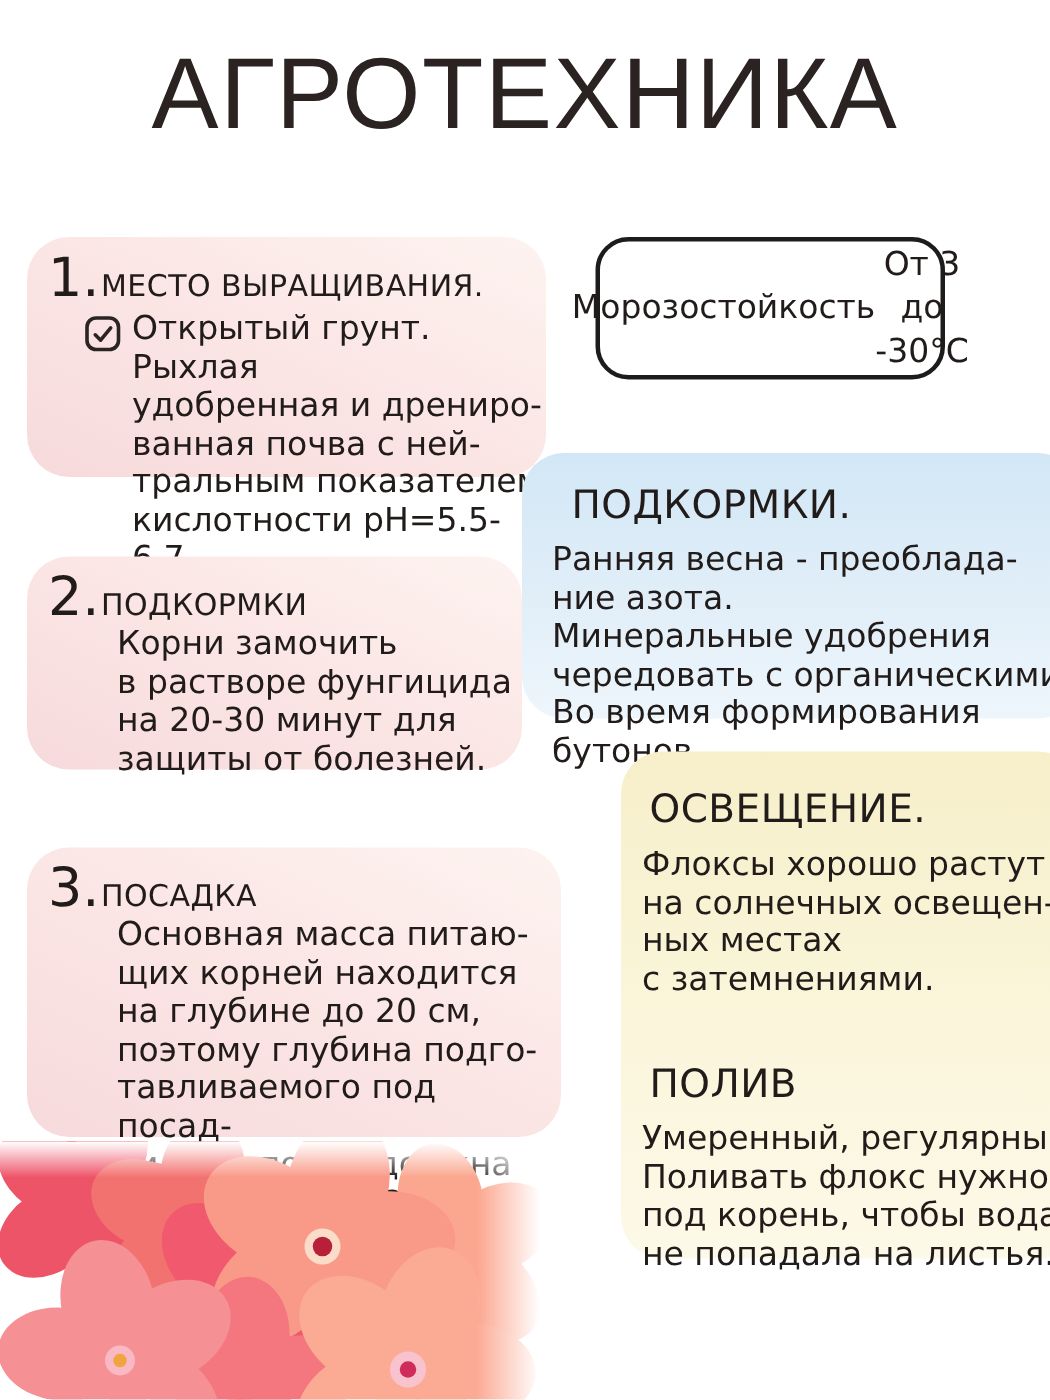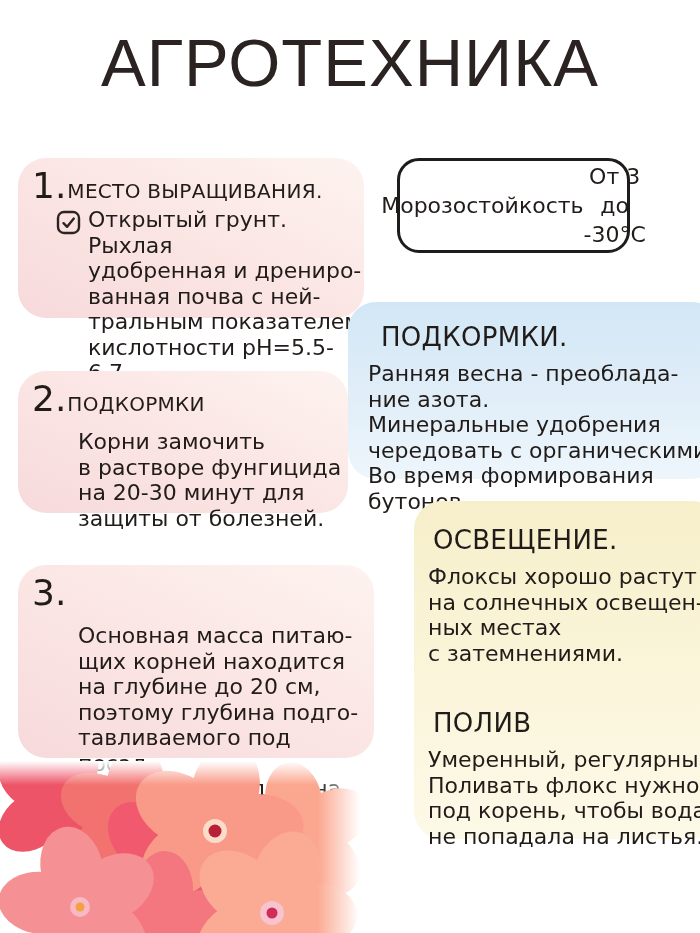--- a/index.html
+++ b/index.html
@@ -23,21 +23,21 @@
   #card-plant{left:18px;top:565px;width:356px;height:193px;}
   #card-feed {left:348px;top:302px;width:372px;height:177px;}
   #card-lightwater{left:414px;top:501px;width:306px;height:338px;}
 
   .sec-head{display:flex;align-items:baseline;padding:10px 0 0 14px;}
   .sec-num{font-size:36px;font-weight:400;line-height:1;letter-spacing:0;}
   .sec-title{font-size:20px;font-weight:400;letter-spacing:.3px;margin-left:1px;}
   .sec-body{white-space:pre-line;font-size:22px;line-height:1.16;font-weight:400;}
   .check-row{display:flex;align-items:flex-start;gap:7px;margin:5px 0 0 38px;}
   .check-row .sec-body{margin-top:-2px;}
-  .indent-body{margin:12px 0 0 60px;}
+  .indent-body{margin:0 0 0 60px;}
 
   .frost-box{
     position:absolute;left:397px;top:158px;width:233px;height:95px;
     background:#ffffff;border:3px solid #1d1c1a;border-radius:22px;
     display:flex;align-items:center;justify-content:center;
     font-size:22px;line-height:1.32;text-align:center;box-sizing:border-box;
   }
 
   .info-title{font-size:26px;font-weight:400;letter-spacing:.3px;}
   #card-feed .info-title{margin:20px 0 0 33px;}
@@ -88,20 +88,21 @@
     </div>
     <div class="sec-body indent-body">Корни замочить
 в растворе фунгицида
 на 20-30 минут для
 защиты от болезней.</div>
   </section>
 
   <section class="card pink" id="card-plant">
     <div class="sec-head">
       <span class="sec-num">3.</span>
+      <span class="sec-title">ПОСАДКА</span>
     </div>
     <div class="sec-body indent-body">Основная масса питаю-
 щих корней находится
 на глубине до 20 см,
 поэтому глубина подго-
 тавливаемого под посад-
 ки слоя почвы должна
 быть не менее 30 см.</div>
   </section>
 

